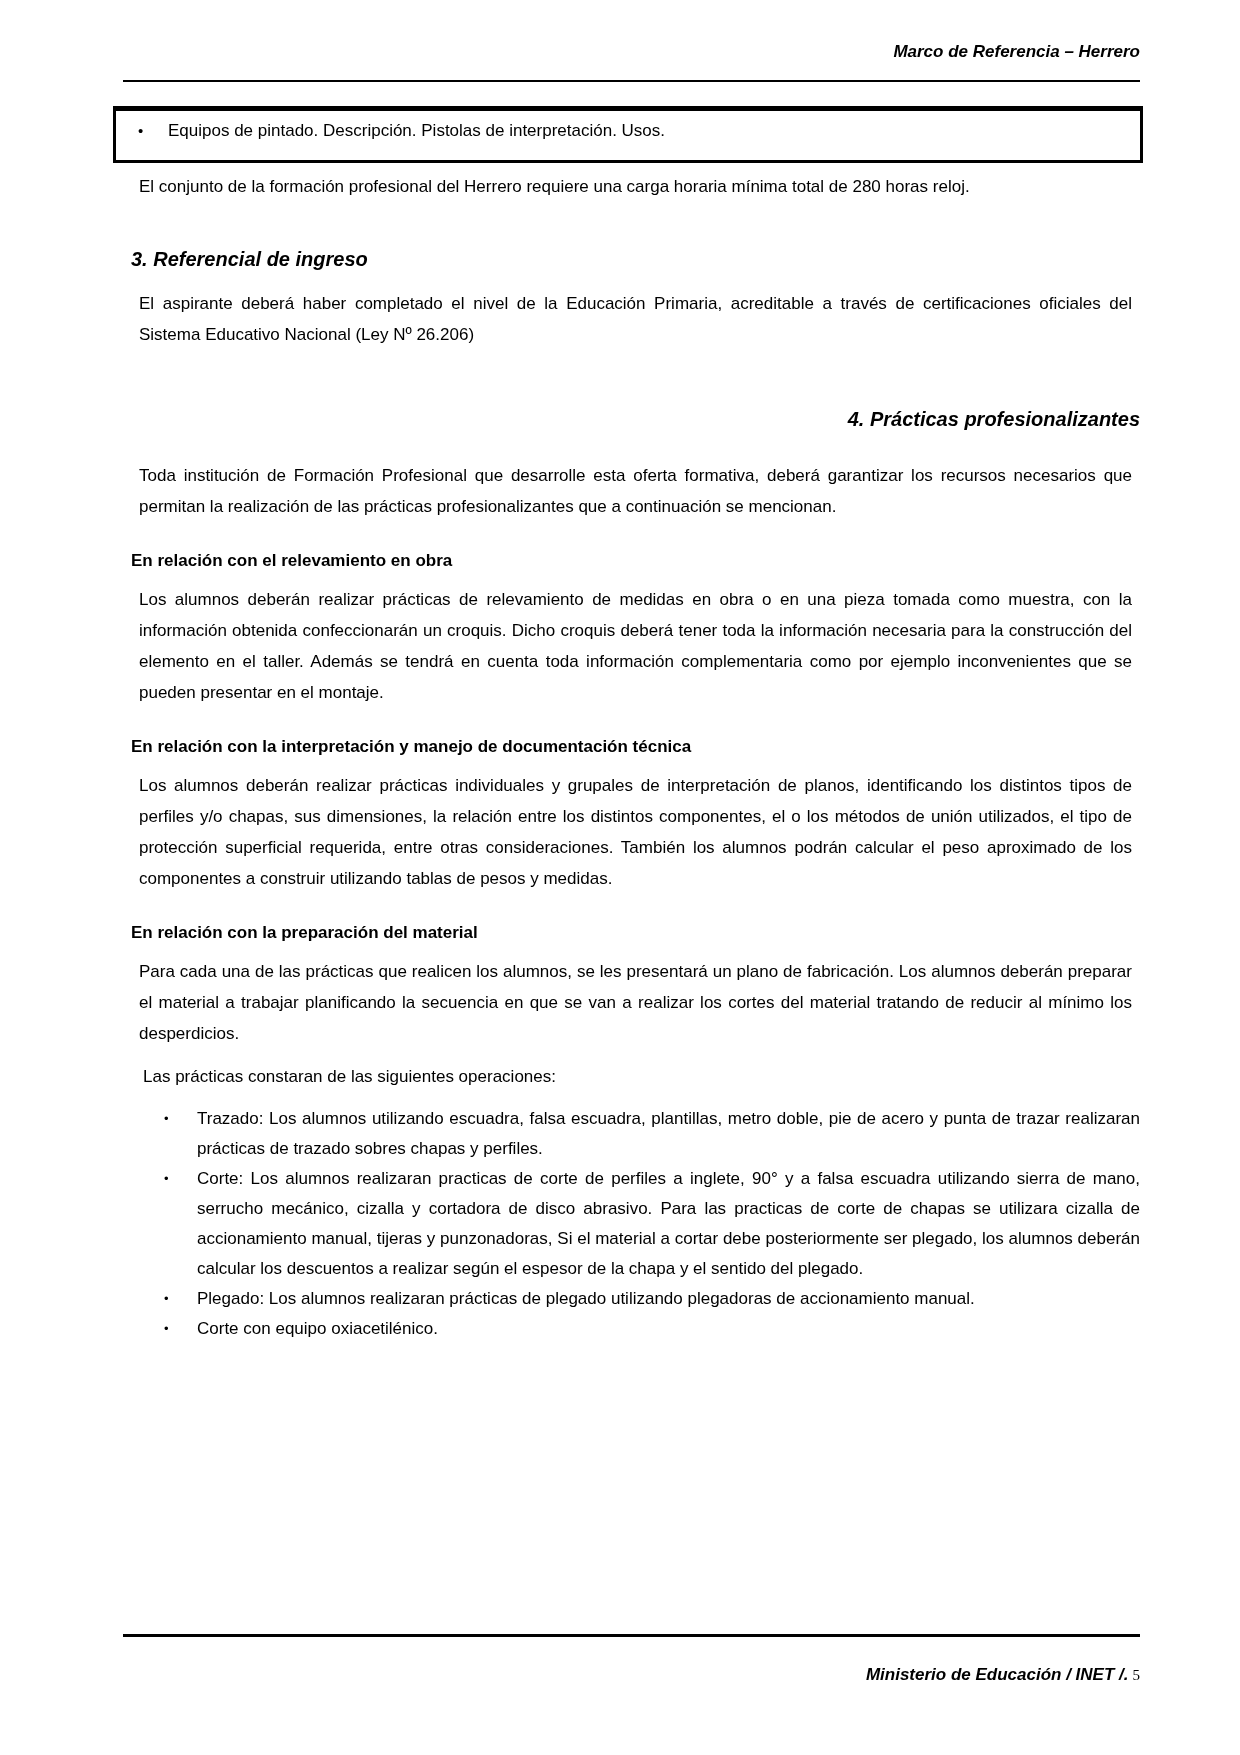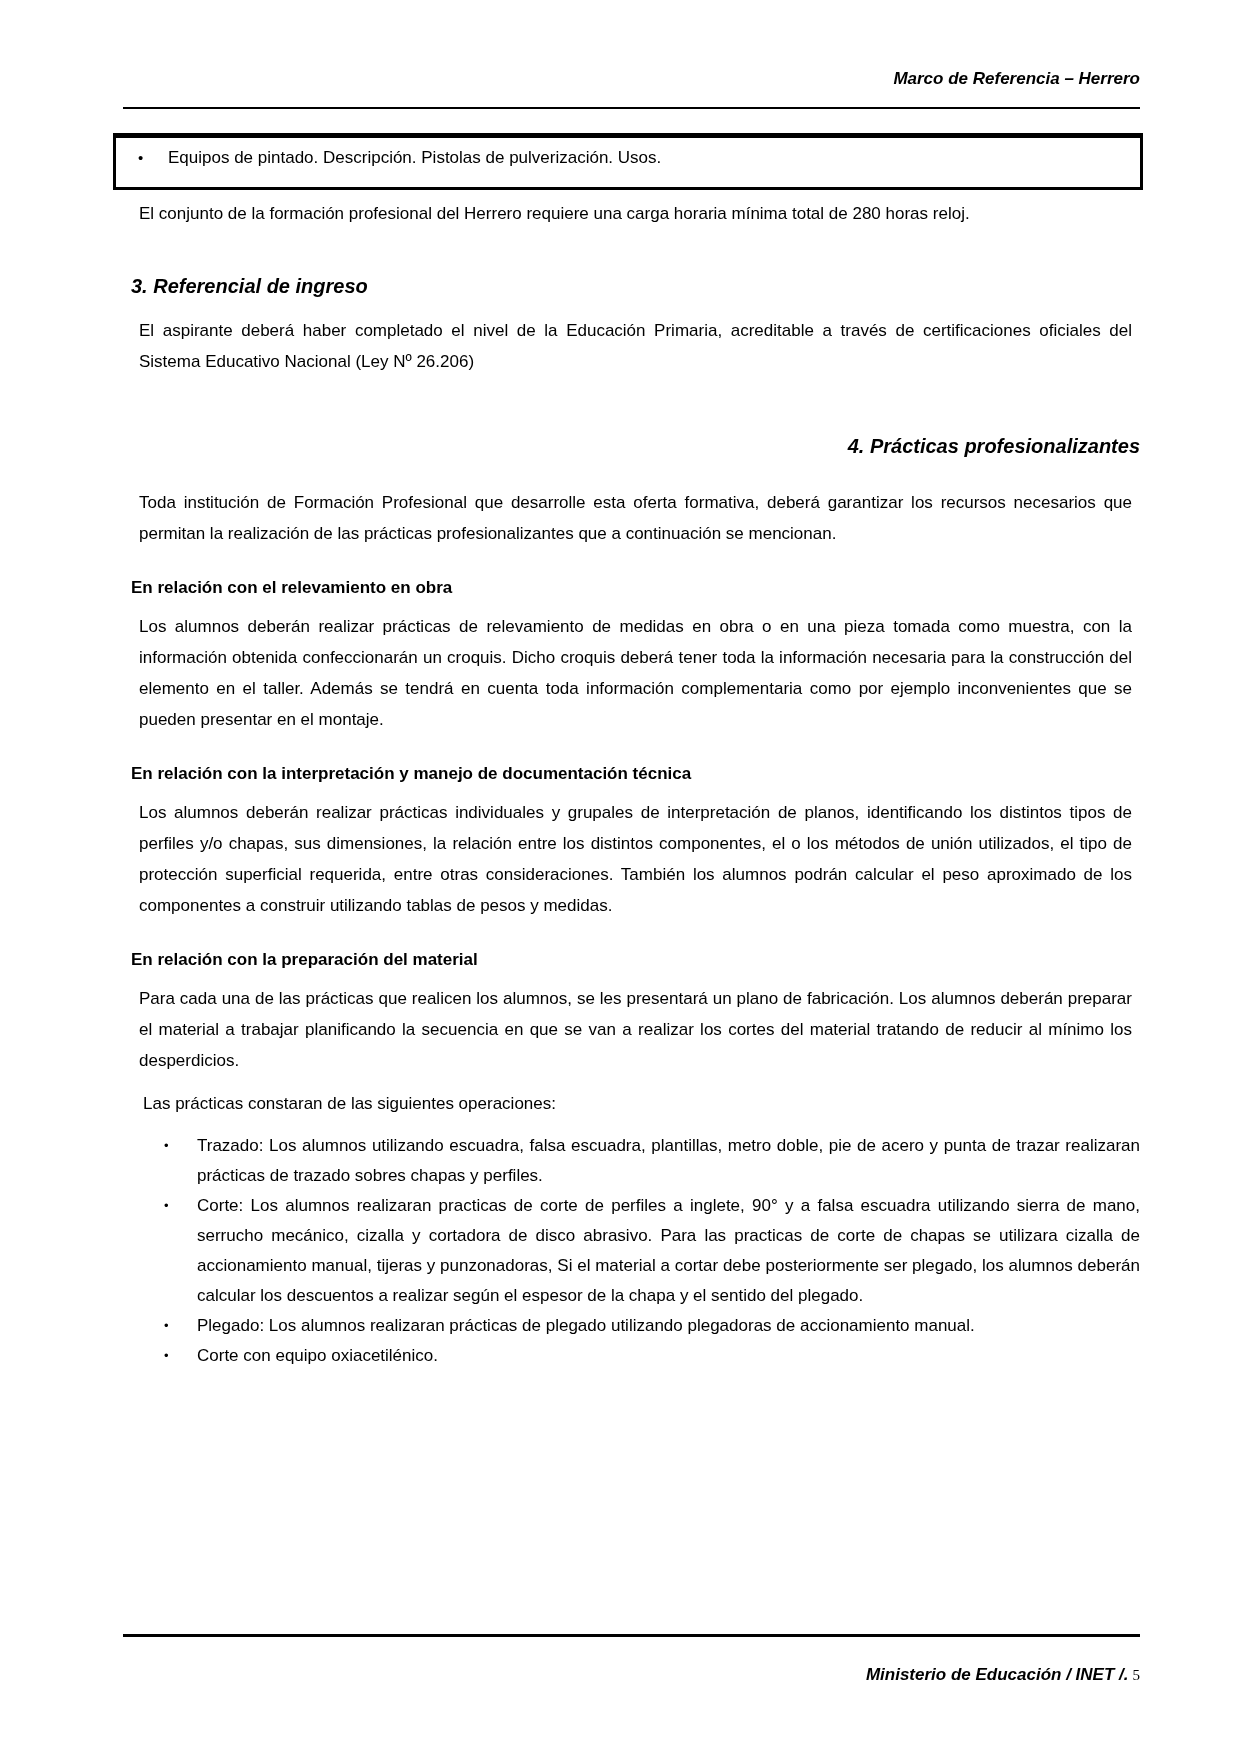--- a/index.html
+++ b/index.html
@@ -4,21 +4,21 @@
 <style>
   html,body { margin:0; padding:0; }
   body {
     width:1240px; height:1755px;
     background:#ffffff; color:#000;
     font-family:"Liberation Sans", sans-serif;
     position:relative; overflow:hidden;
   }
   .content { position:absolute; top:0; left:131px; right:100px; }
 
-  .header { padding-top:69px; text-align:right; }
+  .header { padding-top:42px; text-align:right; }
   .header-title { font-style:italic; font-weight:bold; font-size:17px; line-height:20px; }
   .header-rule { margin-top:18px; margin-left:-8px; border-bottom:2.5px solid #000; height:0; }
 
   .highlight-box {
     margin-top:24px; margin-left:-18px; margin-right:-3px;
     border:3px solid #000; border-top-width:5px;
     padding:8px 16px 17px 22px;
     display:flex; align-items:flex-start;
   }
   .hb-bullet { width:30px; font-size:15px; line-height:24px; }
@@ -58,21 +58,21 @@
 
 <div class="content">
 
   <div class="header">
     <span class="header-title">Marco de Referencia – Herrero</span>
   </div>
   <div class="header-rule"></div>
 
   <div class="highlight-box">
     <span class="hb-bullet">•</span>
-    <span class="hb-text">Equipos de pintado. Descripción. Pistolas de pulverización. Usos.</span>
+    <span class="hb-text">Equipos de pintado. Descripción. Pistolas de interpretación. Usos.</span>
   </div>
 
   <p class="body">El conjunto de la formación profesional del Herrero requiere una carga horaria mínima total de 280 horas reloj.</p>
 
   <h2 class="num-heading h-s3">3. Referencial de ingreso</h2>
   <p class="body">El aspirante deberá haber completado el nivel de la Educación Primaria, acreditable a través de certificaciones oficiales del Sistema Educativo Nacional (Ley Nº 26.206)</p>
 
   <h2 class="num-heading h-s4">4. Prácticas profesionalizantes</h2>
   <p class="body">Toda institución de Formación Profesional que desarrolle esta oferta formativa, deberá garantizar los recursos necesarios que permitan la realización de las prácticas profesionalizantes que a continuación se mencionan.</p>
 

